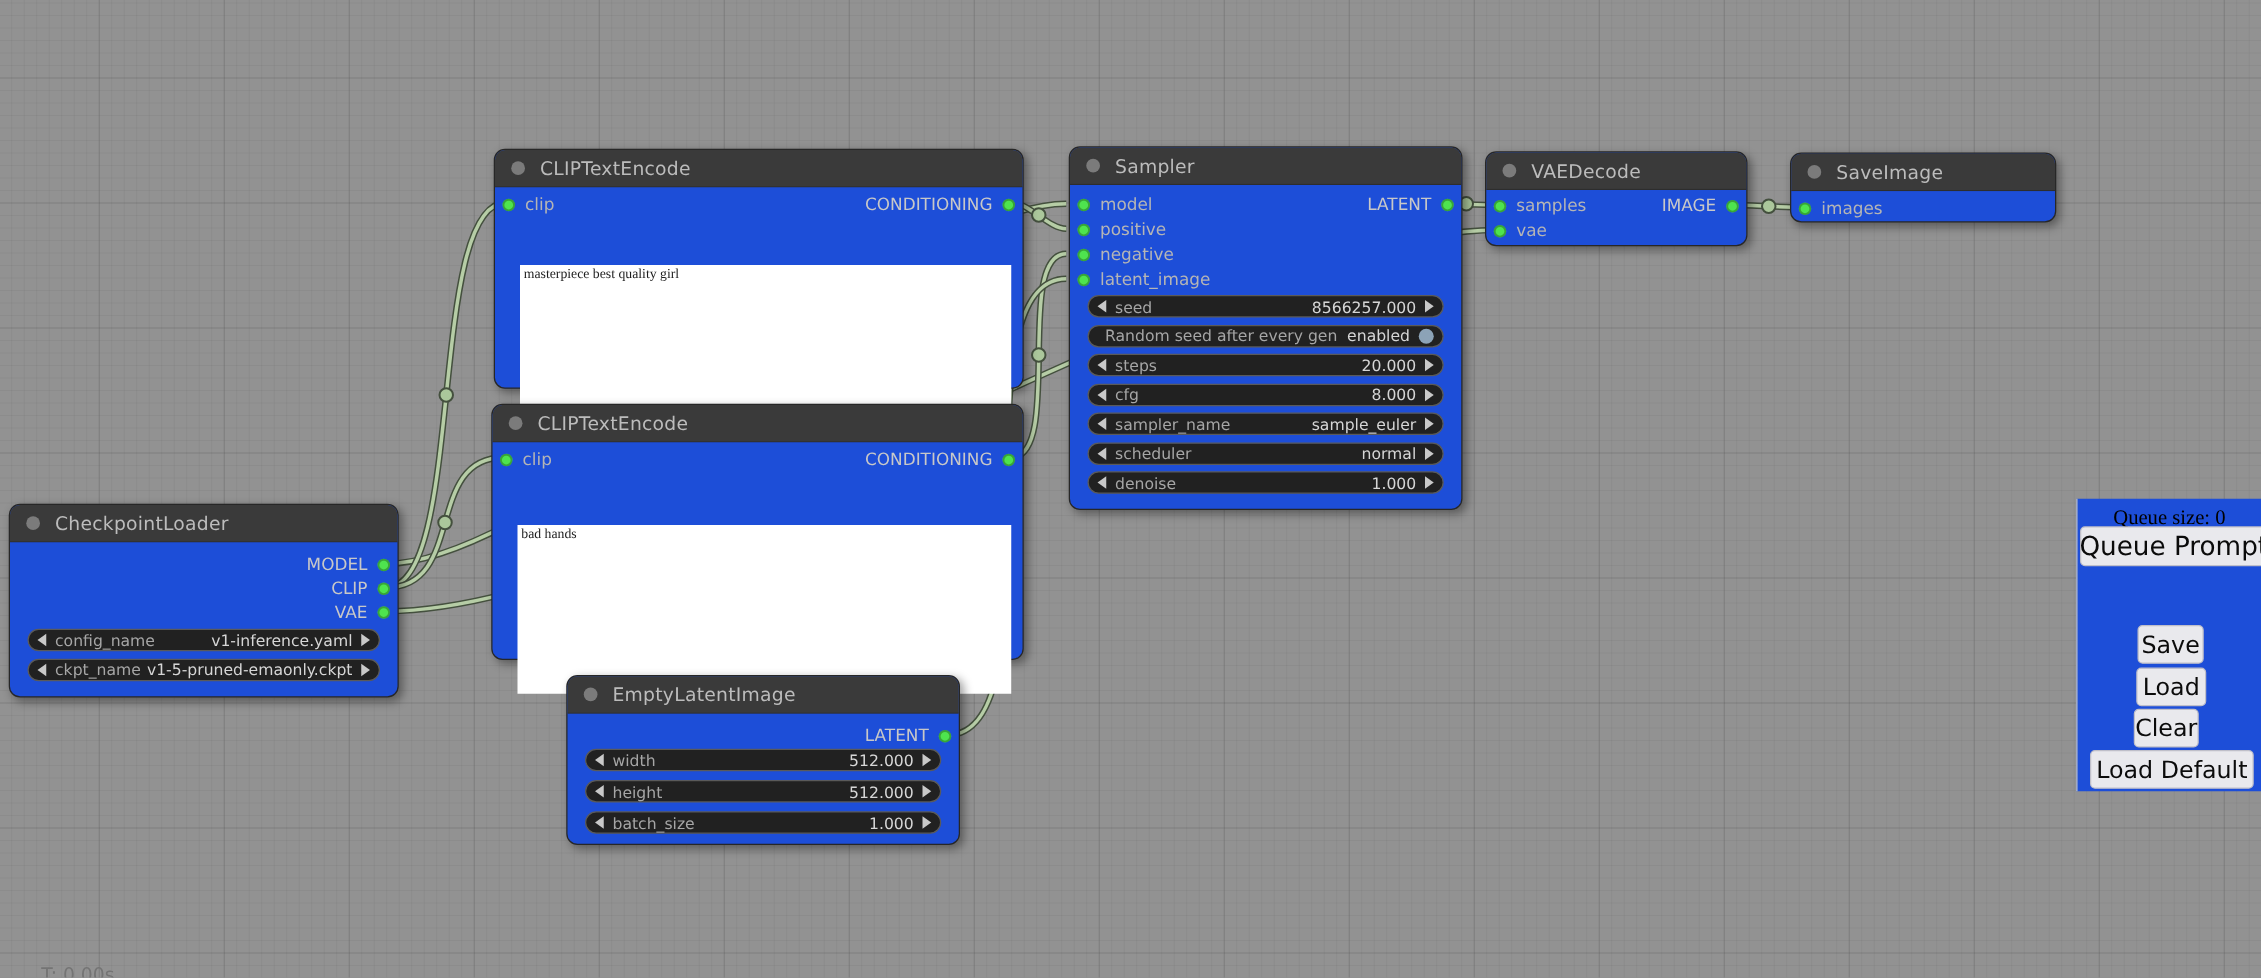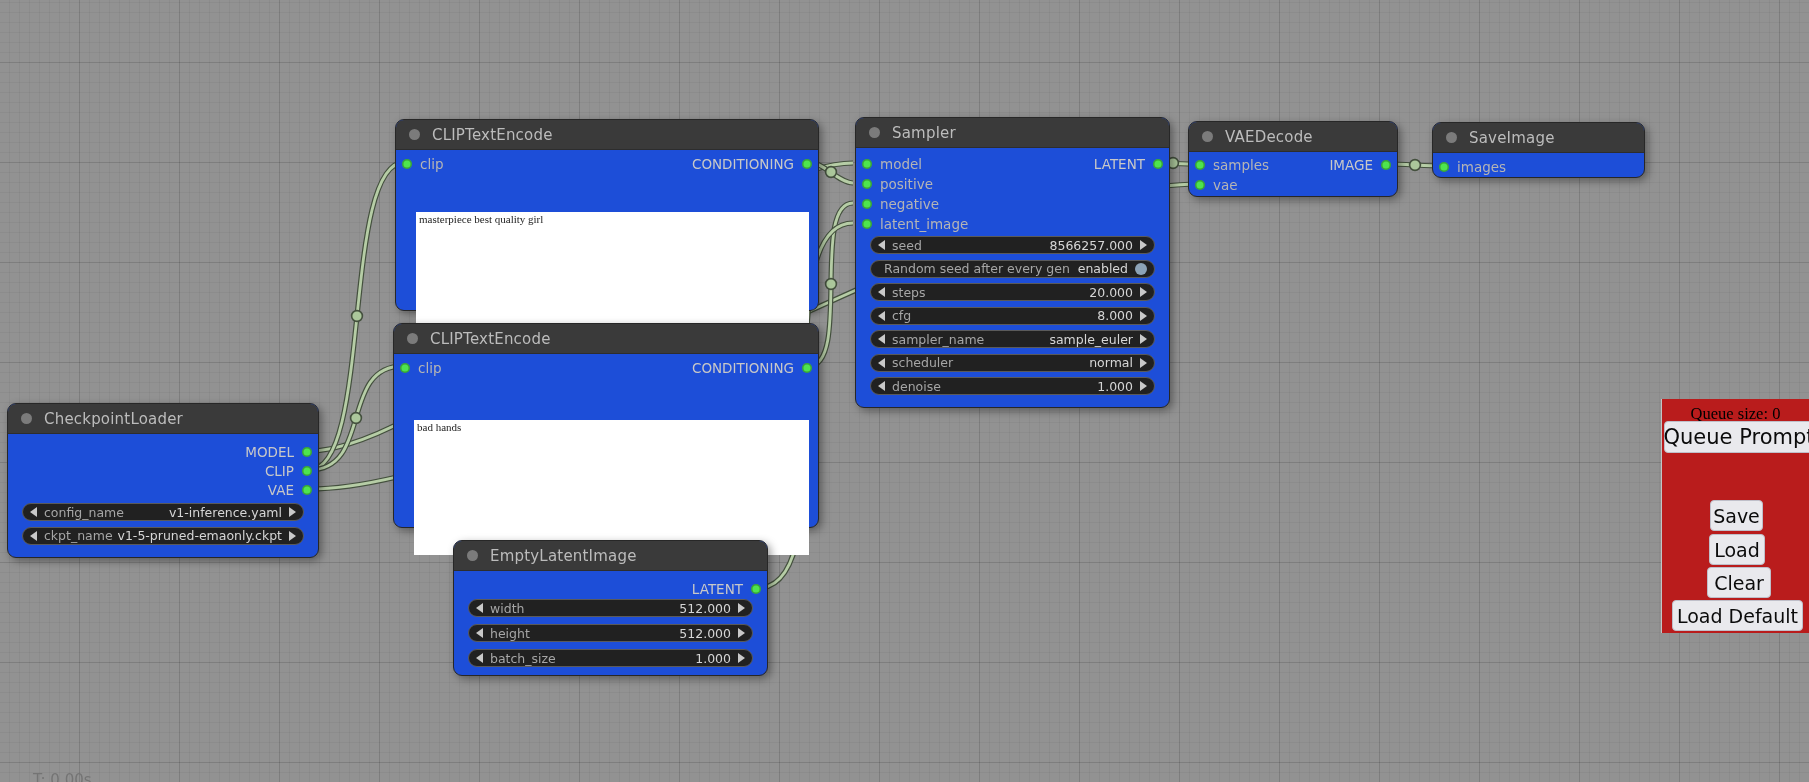--- a/index.html
+++ b/index.html
@@ -54,33 +54,33 @@
   .prompt-box{
     position:absolute;left:20px;right:9px;background:#ffffff;border:none;resize:none;
     font-family:"Liberation Serif","DejaVu Serif",serif;font-size:11px;color:#1d1d1d;
     padding:1px 3px;box-sizing:border-box;line-height:1.25;outline:none;
   }
   .stats-text{position:absolute;left:33px;top:771px;color:#747474;font-size:15px;z-index:0;}
 
   
   .menu-panel{
     position:absolute;left:1661px;top:399px;width:148px;height:234px;z-index:3;
-    background:#b91c1c;border-left:1px solid #c4c4c4;box-sizing:border-box;
+    background:#1d4ed8;border-left:1px solid #c4c4c4;box-sizing:border-box;
   }
   .queue-size{margin-top:5px;text-align:center;color:#000;
     font-family:"Liberation Serif","DejaVu Serif",serif;font-size:16.5px;}
   .btn{
     position:absolute;box-sizing:border-box;background:#e9e9ed;border:1px solid #bfbfc9;
     border-radius:4px;color:#0b0b0b;font-family:"DejaVu Sans","Liberation Sans",sans-serif;
     display:flex;align-items:center;justify-content:center;white-space:nowrap;
   }
   .btn-queue{left:2px;top:22px;width:150px;height:32px;font-size:21px;}
   .btn-save{left:48px;top:101px;width:53px;height:31px;font-size:19px;}
   .btn-load{left:47px;top:135px;width:56px;height:31px;font-size:19px;}
-  .btn-clear{left:45px;top:168px;width:64px;height:31px;font-size:19px;}
+  .btn-clear{left:45px;top:168px;width:52px;height:31px;font-size:19px;}
   .btn-loaddefault{left:10px;top:201px;width:131px;height:31px;font-size:19px;}
 </style>
 </head>
 <body>
 
 <svg id="wires" width="1809" height="782">
   <g>
     <path class="wire-out" d="M309,451 C442,451 720,163 853,163"></path>
       <path class="wire-in" d="M309,451 C442,451 720,163 853,163"></path>
   </g>

